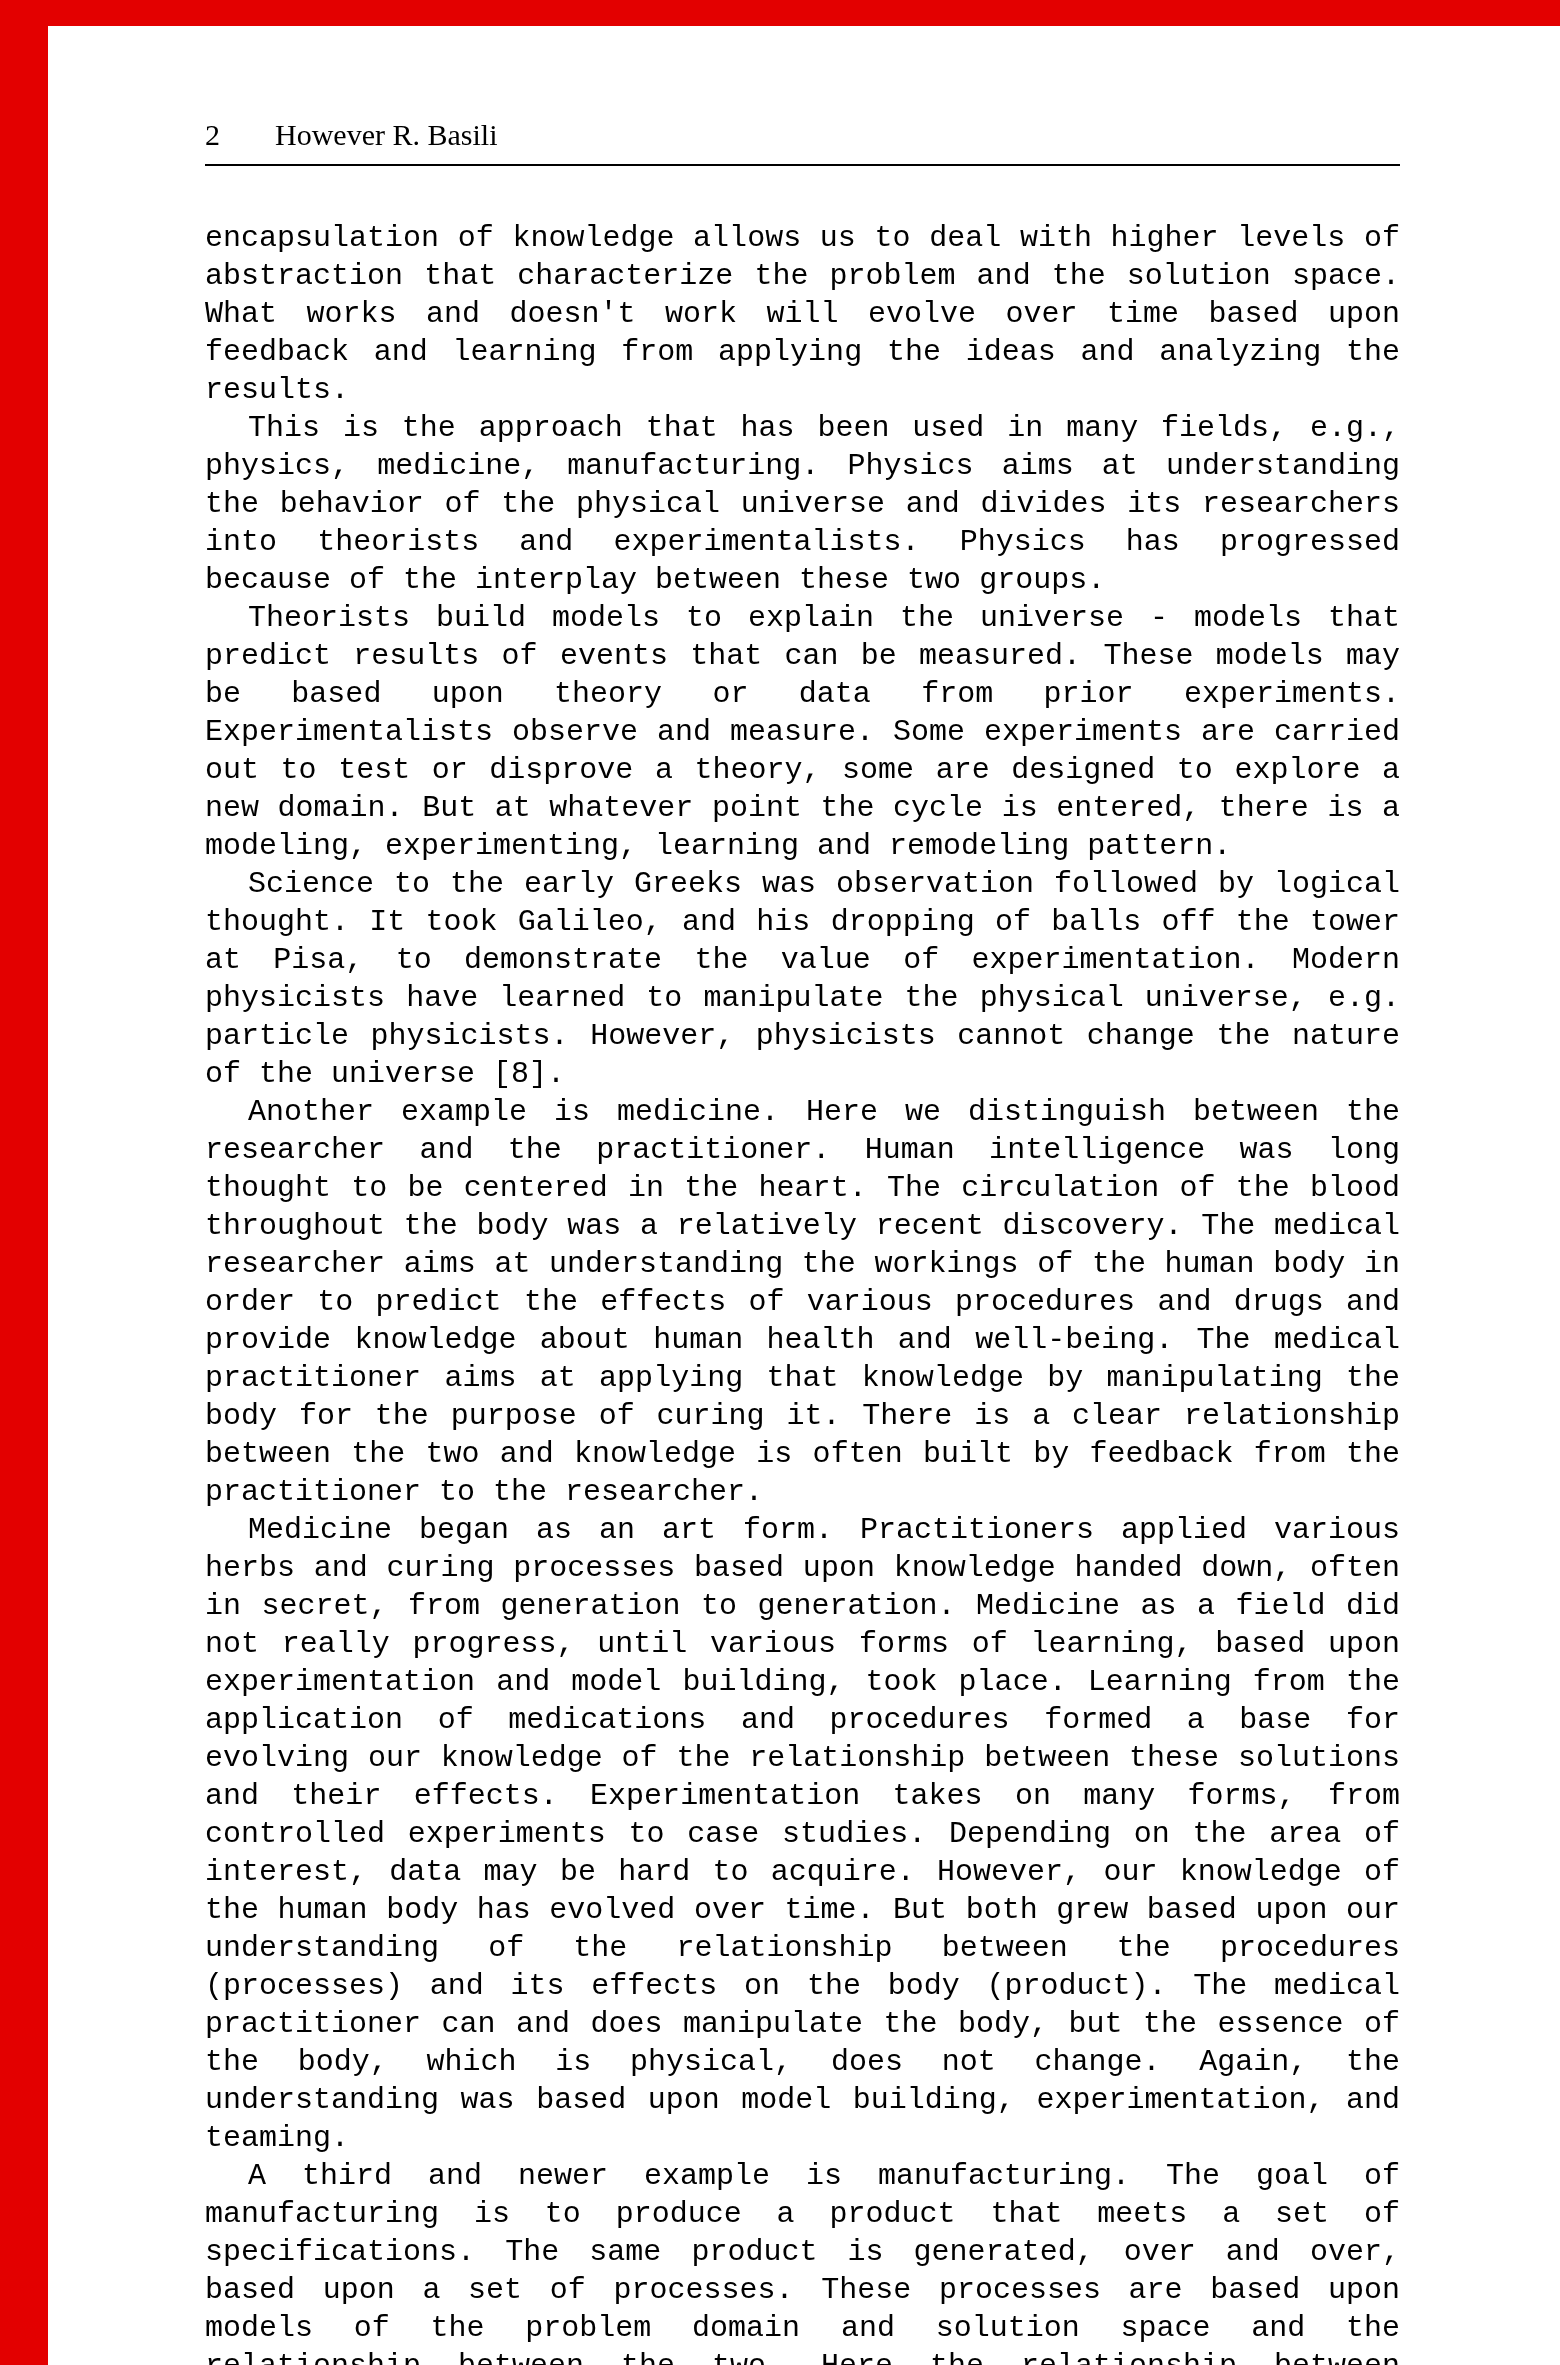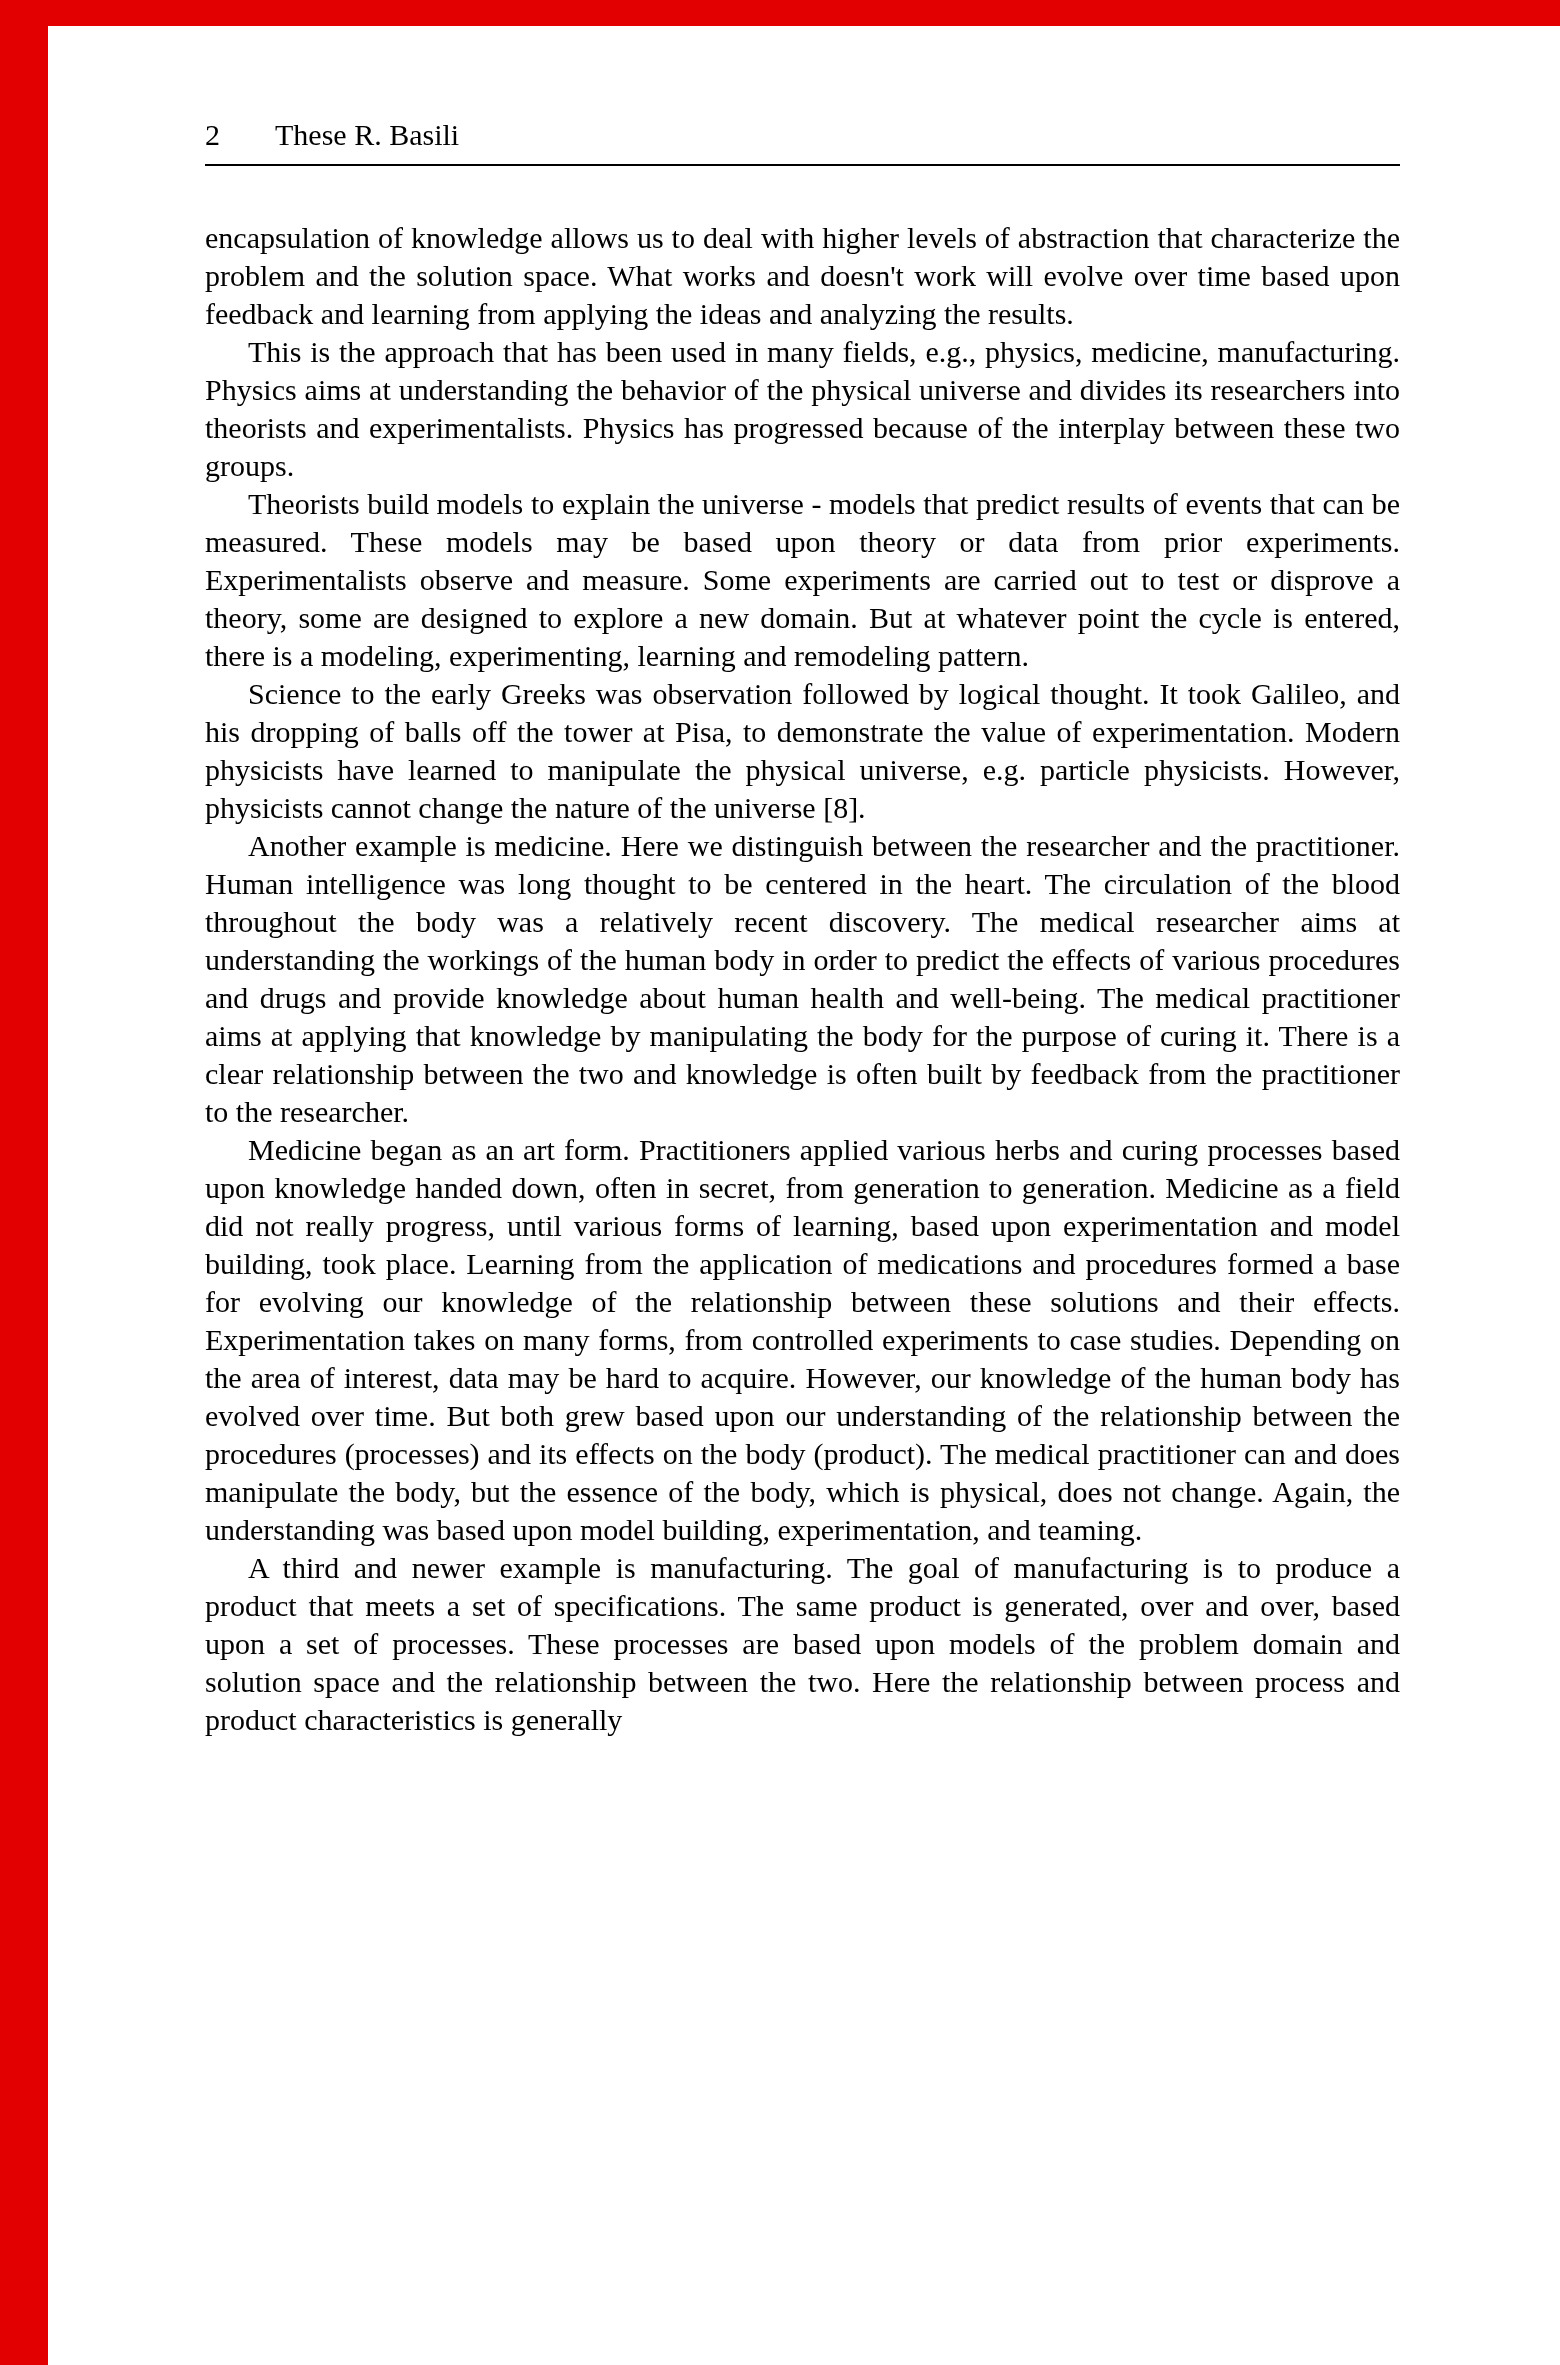--- a/index.html
+++ b/index.html
@@ -53,35 +53,36 @@
   }
   .text-block {
     margin-top: 53px;
     font-size: 30px;
     line-height: 38px;
     text-align: justify;
   }
   .text-block p {
     margin: 0;
     padding: 0;
+    font-family: Liberation Mono, monospace;
   }
   .text-block p.indent {
     text-indent: 43px;
   }
 </style>
 </head>
 <body style="background: rgb(255, 255, 255); color: rgb(0, 0, 0);">
 
 <div class="scan-edge-top"></div>
 <div class="scan-edge-left"></div>
 
 <div class="content">
   <div class="running-head">
     <span class="pageno">2</span>
-    <span class="author">These R. Basili</span>
+    <span class="author">However R. Basili</span>
   </div>
   <div class="head-rule"></div>
   <div class="text-block">
       <p class="">encapsulation of knowledge allows us to deal with higher levels of abstraction that characterize the problem and the solution space. What works and doesn't work will evolve over time based upon feedback and learning from applying the ideas and analyzing the results.</p>
       <p class="indent">This is the approach that has been used in many fields, e.g., physics, medicine, manufacturing. Physics aims at understanding the behavior of the physical universe and divides its researchers into theorists and experimentalists. Physics has progressed because of the interplay between these two groups.</p>
       <p class="indent">Theorists build models to explain the universe - models that predict results of events that can be measured. These models may be based upon theory or data from prior experiments. Experimentalists observe and measure. Some experiments are carried out to test or disprove a theory, some are designed to explore a new domain. But at whatever point the cycle is entered, there is a modeling, experimenting, learning and remodeling pattern.</p>
       <p class="indent">Science to the early Greeks was observation followed by logical thought. It took Galileo, and his dropping of balls off the tower at Pisa, to demonstrate the value of experimentation. Modern physicists have learned to manipulate the physical universe, e.g. particle physicists. However, physicists cannot change the nature of the universe [8].</p>
       <p class="indent">Another example is medicine. Here we distinguish between the researcher and the practitioner. Human intelligence was long thought to be centered in the heart. The circulation of the blood throughout the body was a relatively recent discovery. The medical researcher aims at understanding the workings of the human body in order to predict the effects of various procedures and drugs and provide knowledge about human health and well-being. The medical practitioner aims at applying that knowledge by manipulating the body for the purpose of curing it. There is a clear relationship between the two and knowledge is often built by feedback from the practitioner to the researcher.</p>
       <p class="indent">Medicine began as an art form. Practitioners applied various herbs and curing processes based upon knowledge handed down, often in secret, from generation to generation. Medicine as a field did not really progress, until various forms of learning, based upon experimentation and model building, took place. Learning from the application of medications and procedures formed a base for evolving our knowledge of the relationship between these solutions and their effects. Experimentation takes on many forms, from controlled experiments to case studies. Depending on the area of interest, data may be hard to acquire. However, our knowledge of the human body has evolved over time. But both grew based upon our understanding of the relationship between the procedures (processes) and its effects on the body (product). The medical practitioner can and does manipulate the body, but the essence of the body, which is physical, does not change. Again, the understanding was based upon model building, experimentation, and teaming.</p>
       <p class="indent">A third and newer example is manufacturing. The goal of manufacturing is to produce a product that meets a set of specifications. The same product is generated, over and over, based upon a set of processes. These processes are based upon models of the problem domain and solution space and the relationship between the two. Here the relationship between process and product characteristics is generally</p>

